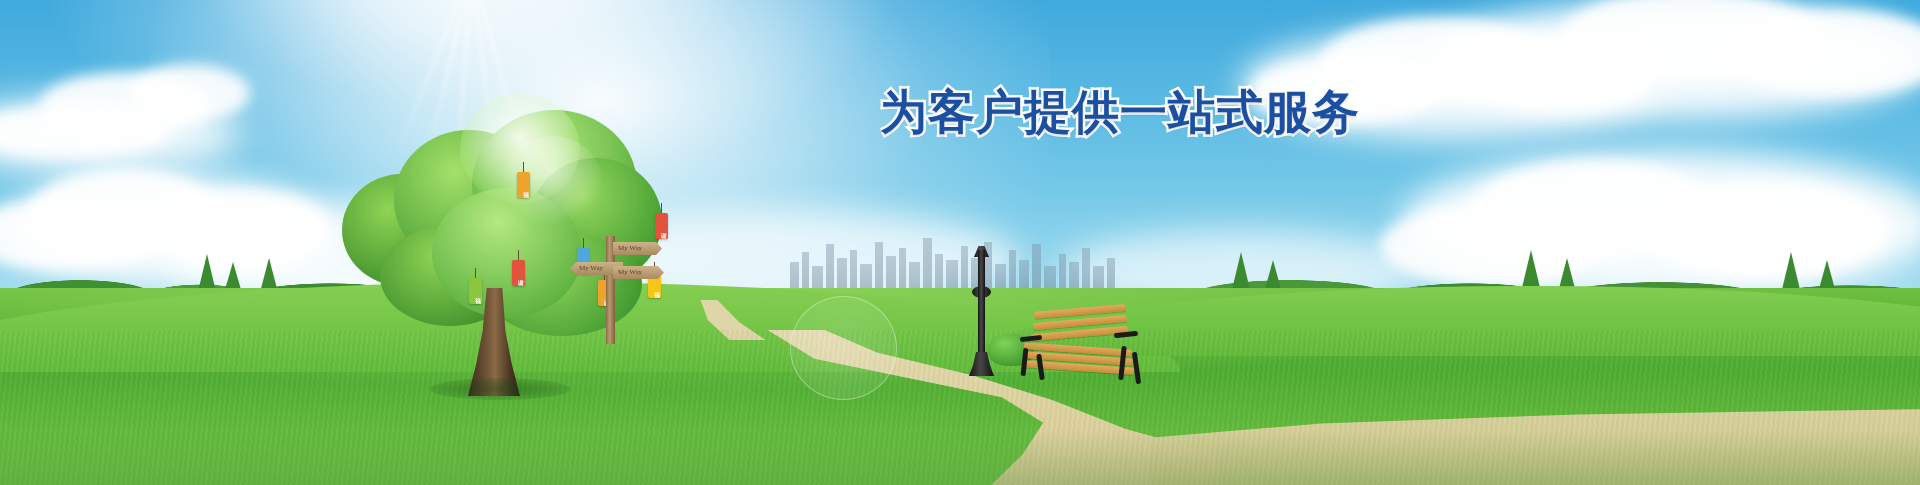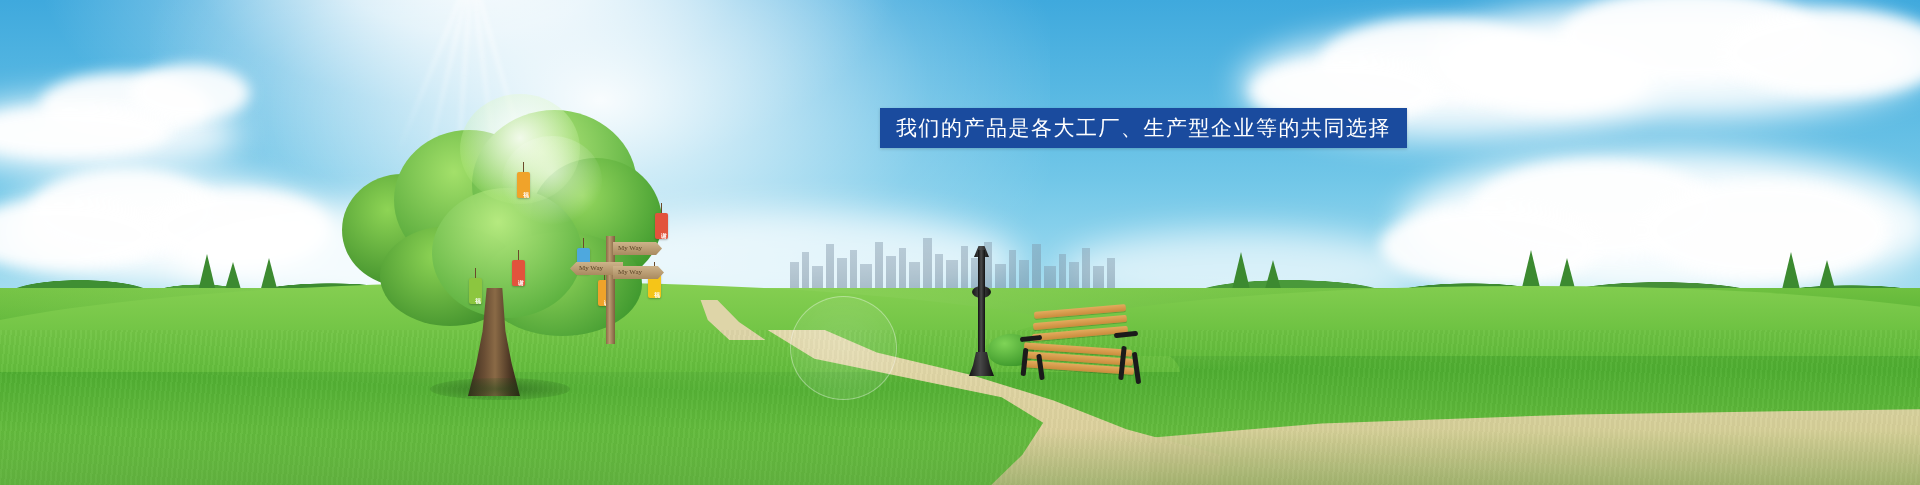--- a/index.html
+++ b/index.html
@@ -347,20 +347,18 @@
     <div class="bslat" style="left:6px;top:56px;width:112px;height:7px;transform:rotate(4deg);"></div>
     <div class="barm" style="left:4px;top:28px;width:22px;height:5px;border-radius:3px;transform:rotate(-6deg);"></div>
     <div class="barm" style="left:98px;top:24px;width:24px;height:5px;border-radius:3px;transform:rotate(-6deg);"></div>
     <div class="bleg" style="left:6px;top:40px;width:5px;height:28px;transform:rotate(6deg);"></div>
     <div class="bleg" style="left:22px;top:46px;width:5px;height:26px;transform:rotate(-8deg);"></div>
     <div class="bleg" style="left:104px;top:38px;width:5px;height:34px;transform:rotate(6deg);"></div>
     <div class="bleg" style="left:118px;top:44px;width:5px;height:32px;transform:rotate(-8deg);"></div>
   </div>
 
   <div class="copy">
+    <div class="headline2">为客户提供一站式服务</div>
     <div class="subbars">
-      <div class="subbar-row" style="margin-top:10px;">
-        <span class="subbar">我们的产品是各大工厂、生产型企业等的共同选择</span>
-      </div>
     </div>
   </div>
 
 </div>
 
 </body></html>

